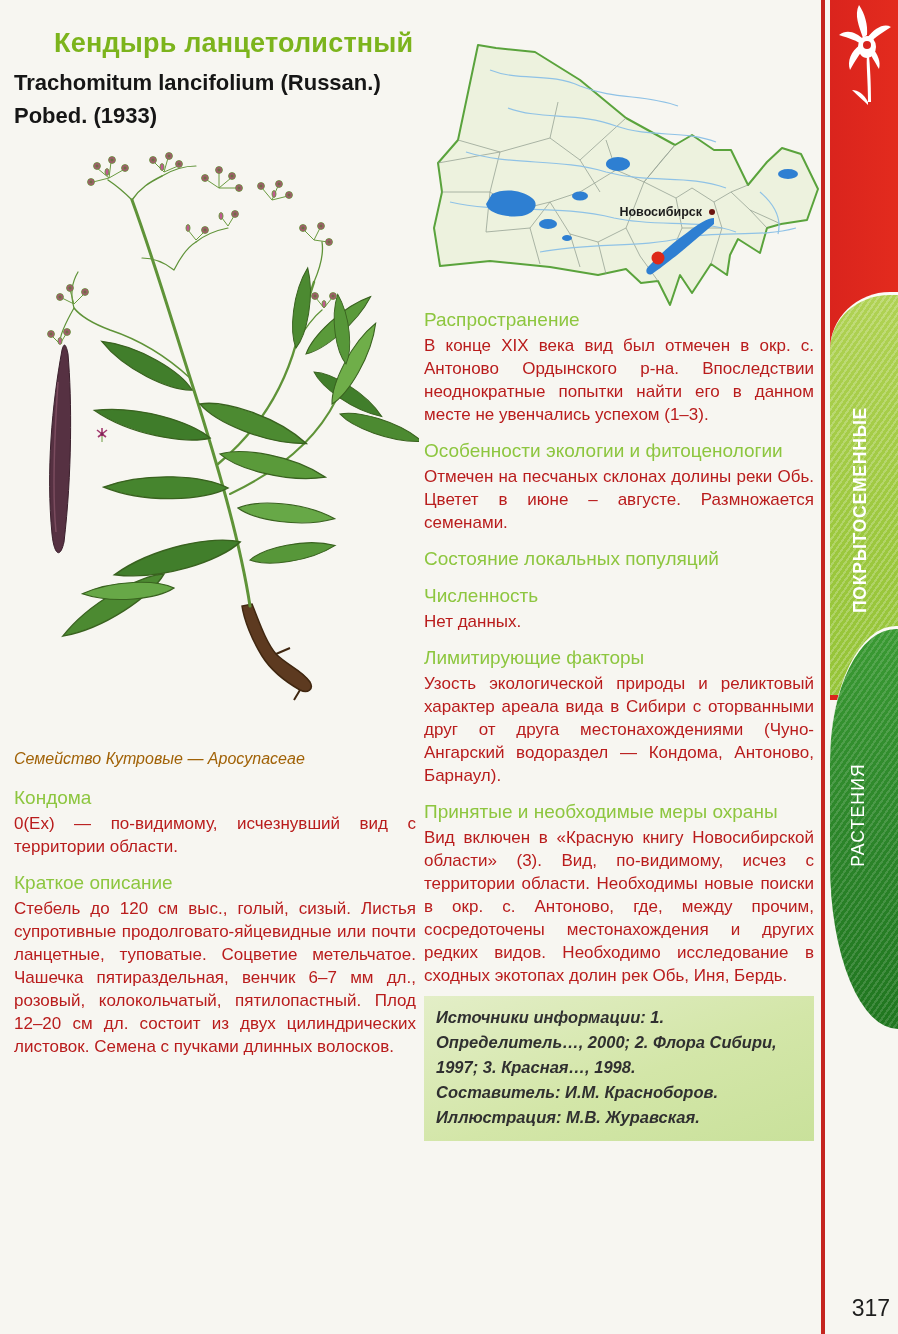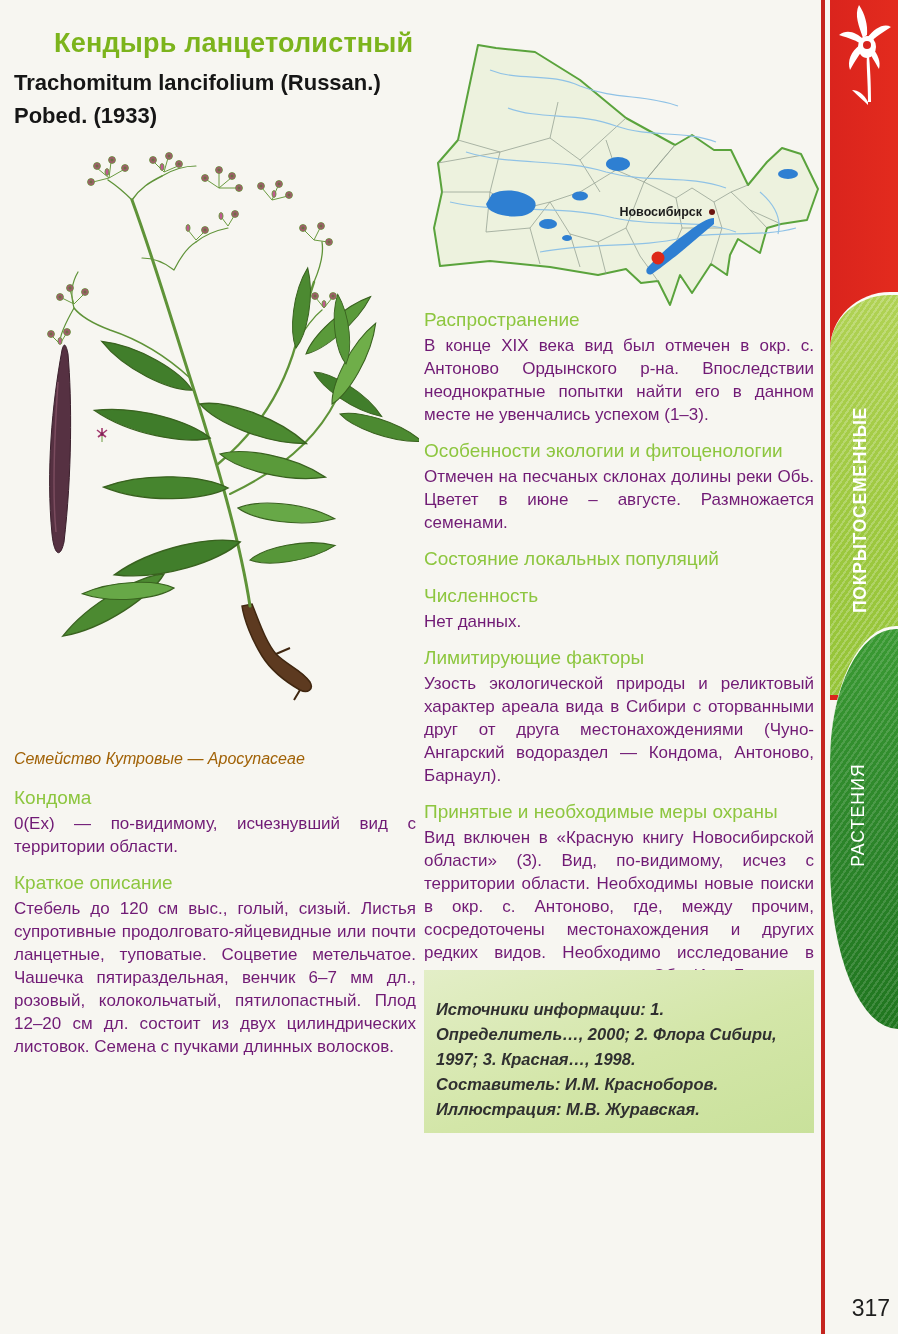--- a/index.html
+++ b/index.html
@@ -16,29 +16,29 @@
   }
   .latin-name{
     position:absolute;left:14px;top:66px;width:430px;
     font-size:22px;font-weight:bold;color:#161616;line-height:33px;
   }
   .section{margin:0 0 13px 0;}
   .section h3{
     margin:0 0 2px 0;font-size:19px;font-weight:400;color:#8dc63f;line-height:24px;
   }
   .section p{
-    margin:0;font-size:17px;line-height:23px;text-align:justify;color:#701a75;
+    margin:0;font-size:17px;line-height:23px;text-align:justify;color:#b91c1c;
   }
   .right-col{position:absolute;left:424px;top:308px;width:390px;}
   .left-col{position:absolute;left:14px;top:750px;width:402px;}
   .family-line{font-style:italic;font-size:16px;margin:0 0 18px 0;color:#a16207;}
   
   .sources-box{
-    position:absolute;left:424px;top:970px;width:366px;
-    padding:27px 12px 11px 12px;
+    position:absolute;left:424px;top:996px;width:366px;
+    padding:9px 12px 11px 12px;
     background:linear-gradient(160deg,#e3eec7 0%,#d3e6a8 55%,#c9e19b 100%);
     background-color:#d8e8b0;
   }
   .sources-box p{
     margin:0;font-size:16.5px;line-height:25px;font-style:italic;font-weight:bold;color:#303030;
   }
   
   .page-number{
     position:absolute;right:8px;bottom:12px;font-size:23px;color:#1d1d1d;
   }

